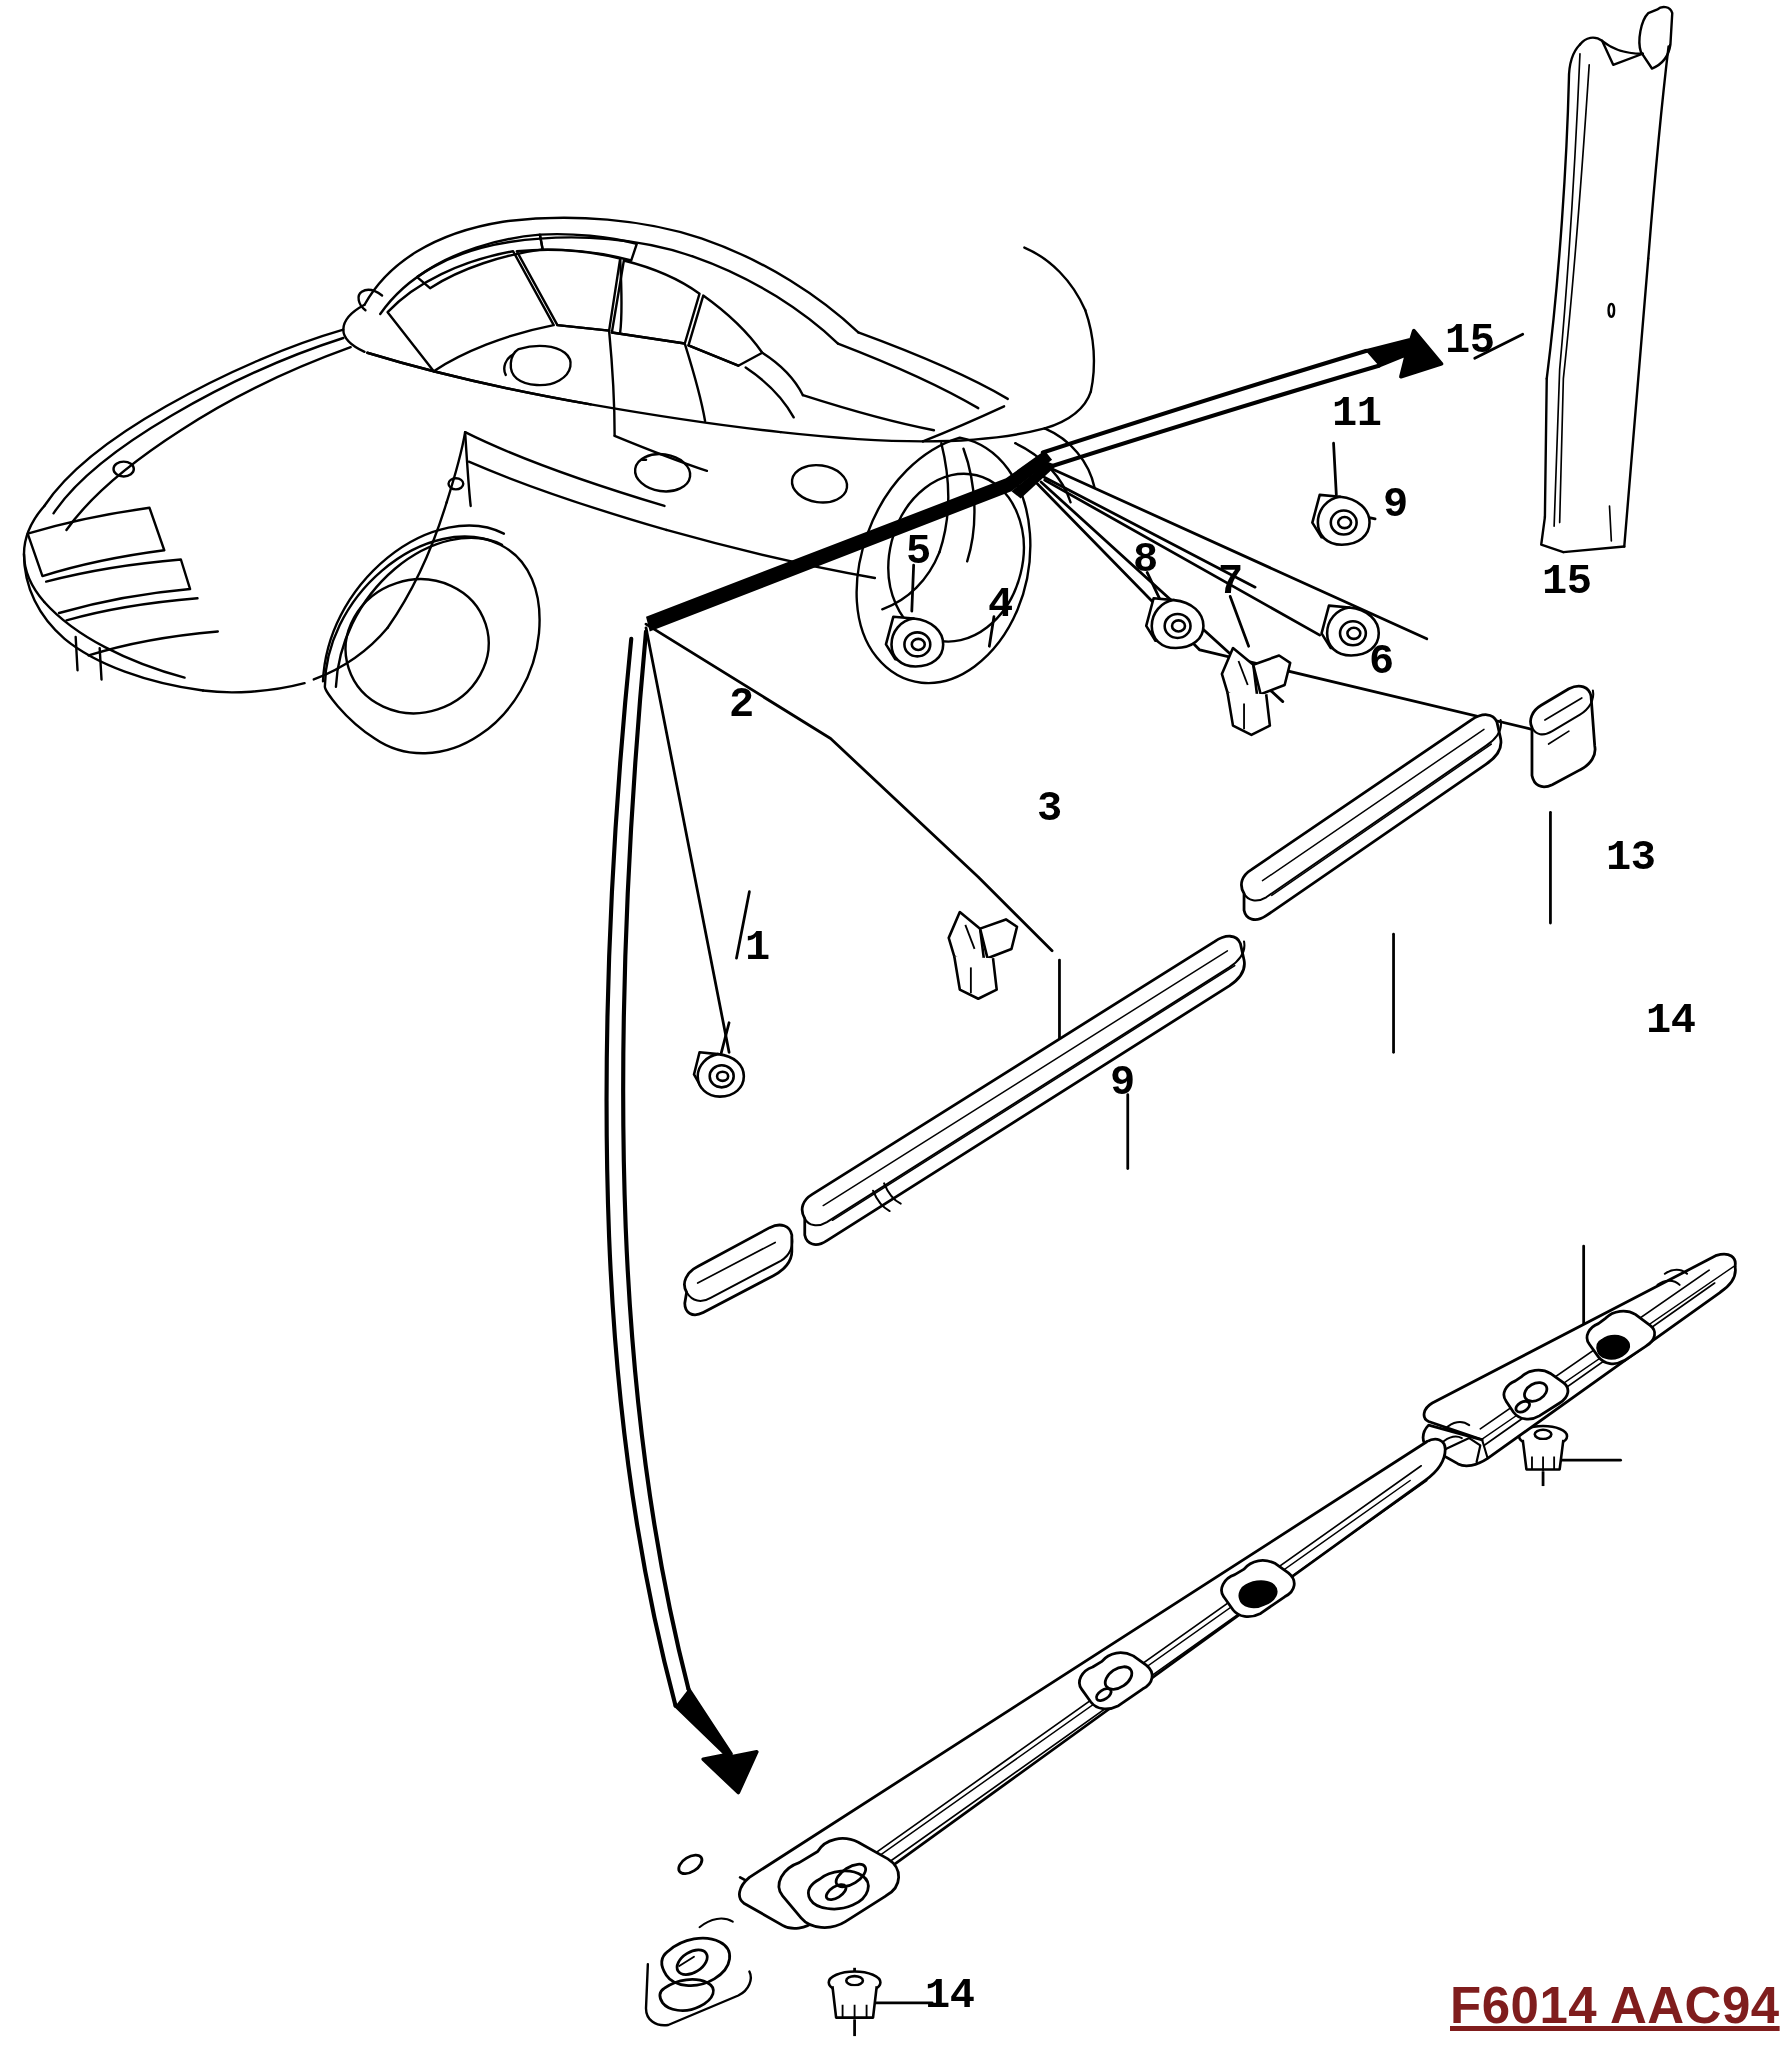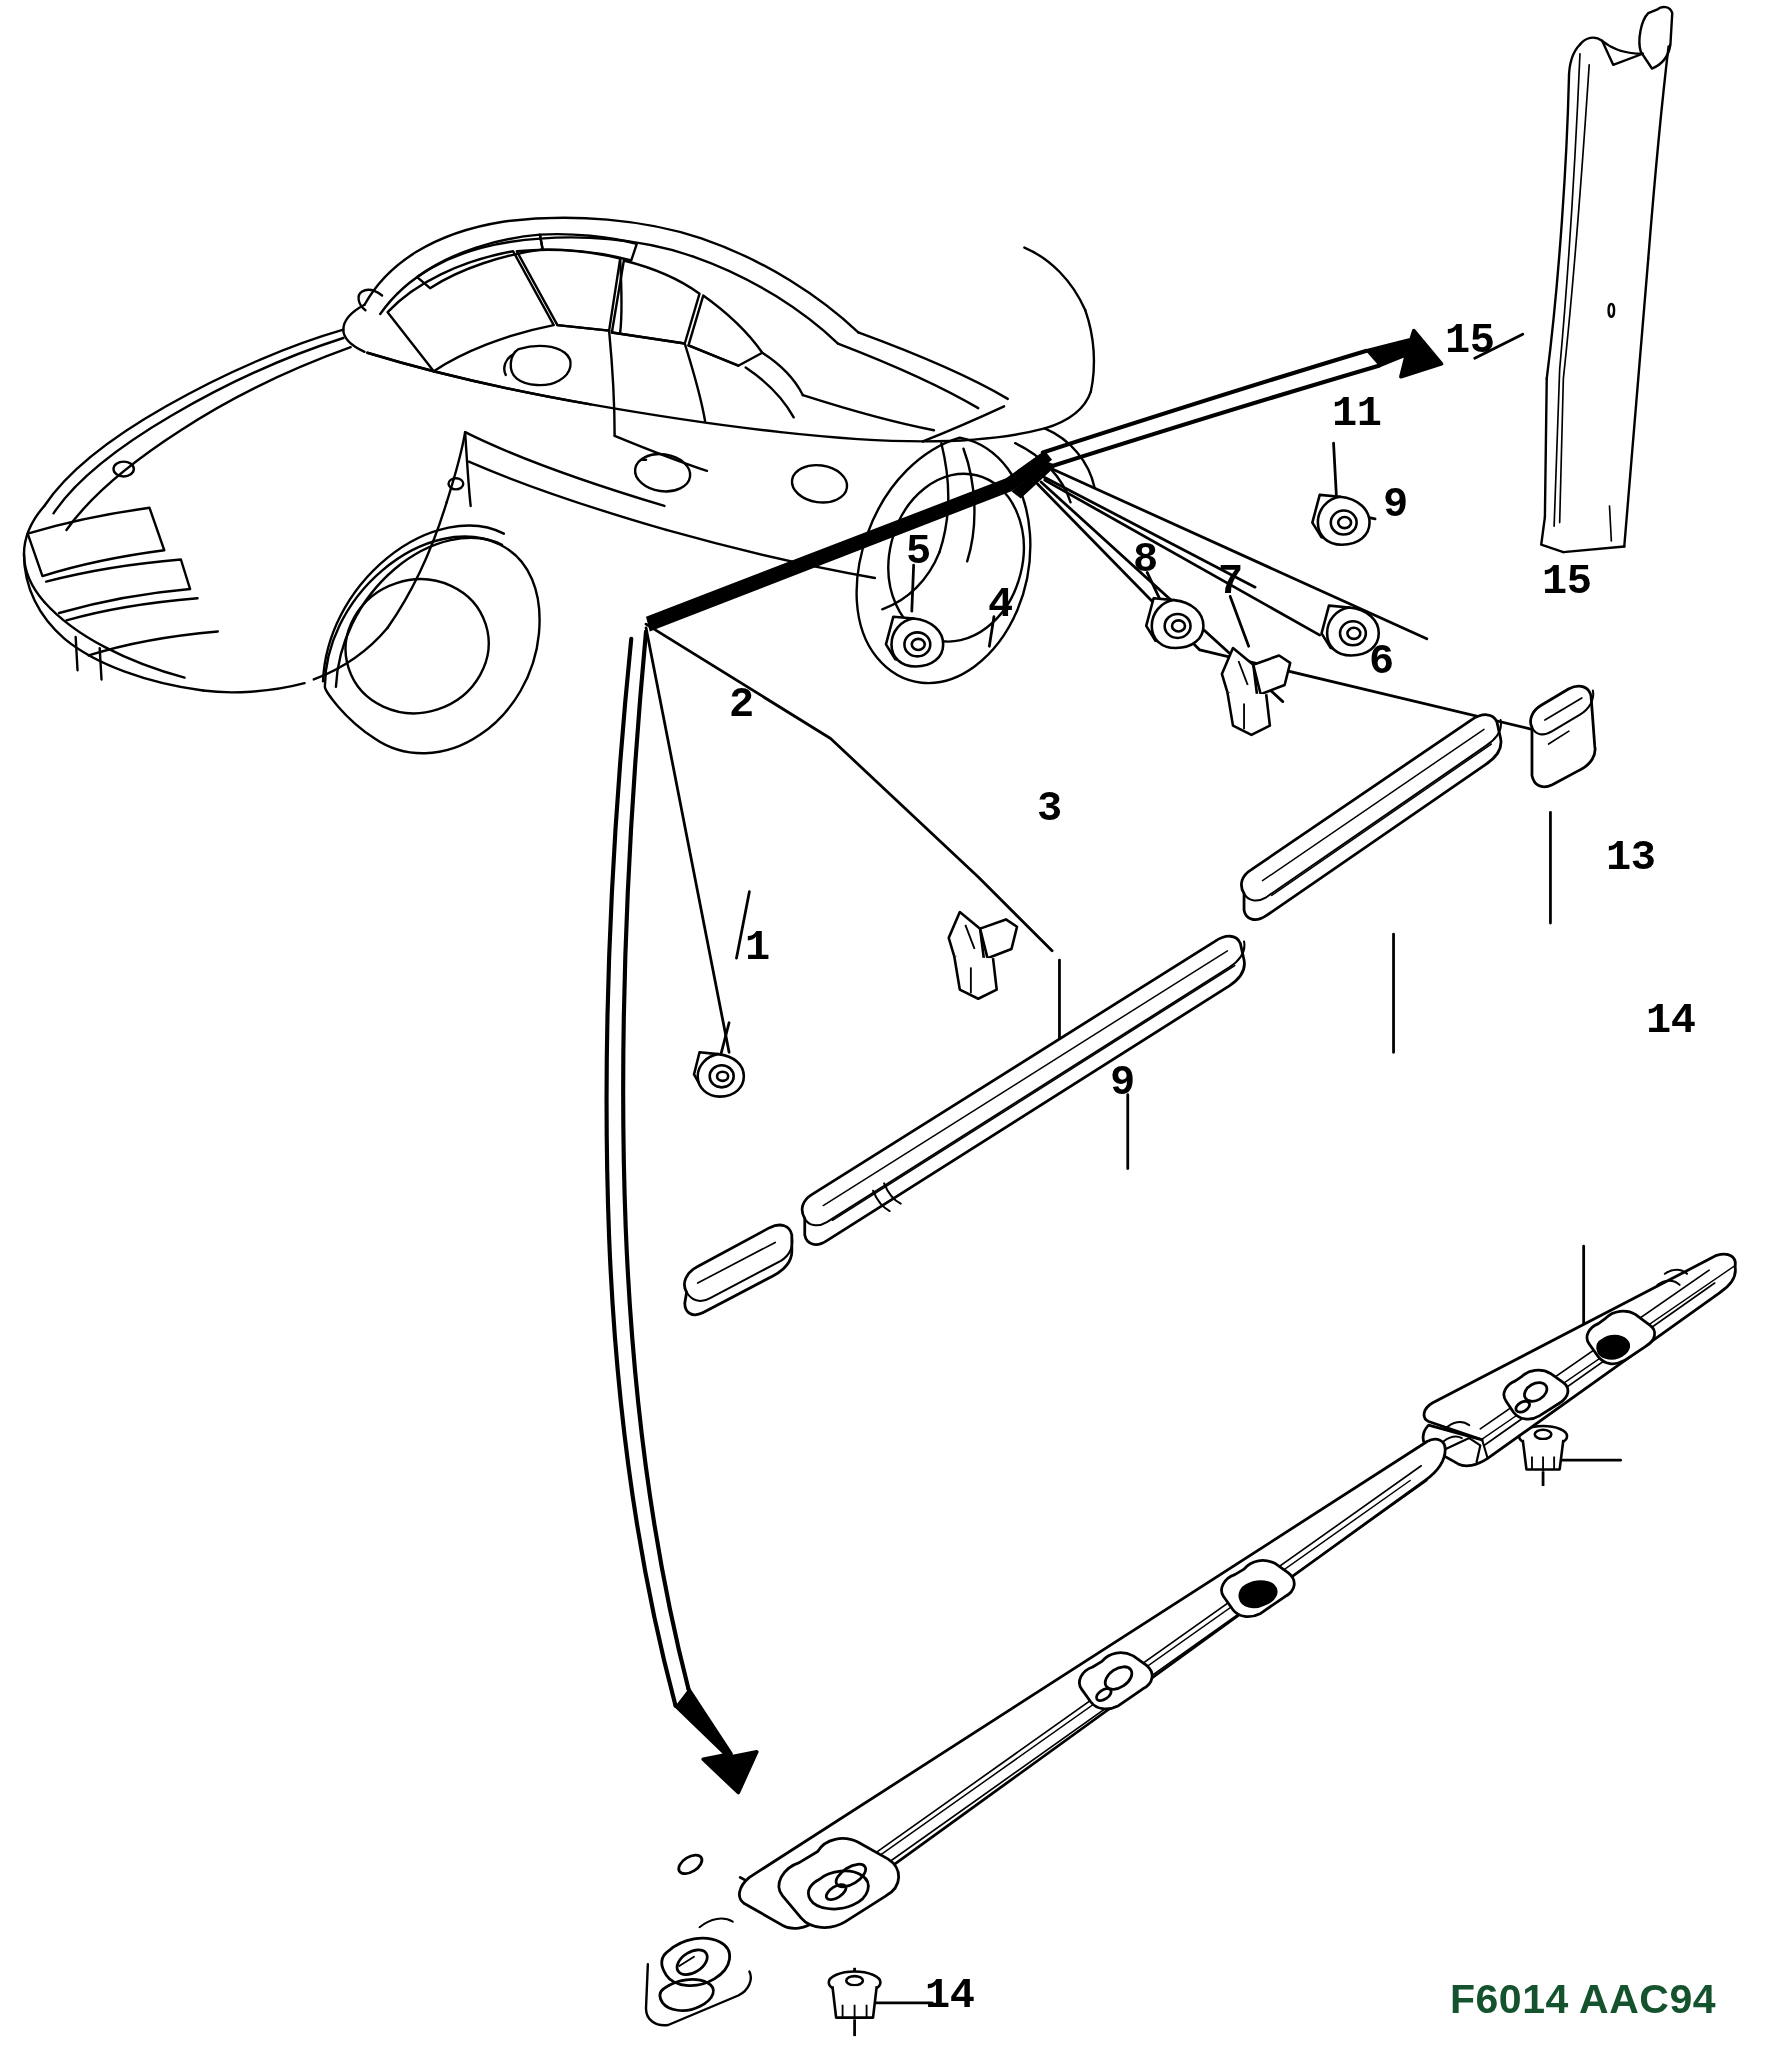--- a/index.html
+++ b/index.html
@@ -3,22 +3,22 @@
 <meta charset="utf-8">
 <style>
   html,body{margin:0;padding:0;background:#ffffff;}
   body{width:1783px;height:2064px;position:relative;overflow:hidden;
        font-family:"Liberation Sans", sans-serif;}
   #stage{position:absolute;inset:0;width:1783px;height:2064px;}
   svg.layer{position:absolute;top:0;left:0;width:1783px;height:2064px;}
   .callout{position:absolute;font-family:Liberation Mono, monospace;
            font-weight:700;font-size:42px;color:#000;line-height:1;
            letter-spacing:-0.5px;white-space:nowrap;}
-  #footer{position:absolute;left:1450px;top:1976px;font-size:41px;
-          font-weight:700;color:#14532d;letter-spacing:0.5px;white-space:nowrap;}
+  #footer{position:absolute;left:1450px;top:1976px;font-size:51px;
+          font-weight:700;color:#7f1d1d;letter-spacing:0.5px;white-space:nowrap;text-decoration:underline;}
 </style>
 </head>
 <body>
 
 <div id="stage">
 
   <svg class="layer" viewBox="0 0 1932 2236">
     <g fill="none" stroke="#000" stroke-width="2.6" stroke-linecap="round" stroke-linejoin="round">
 
       <g>

